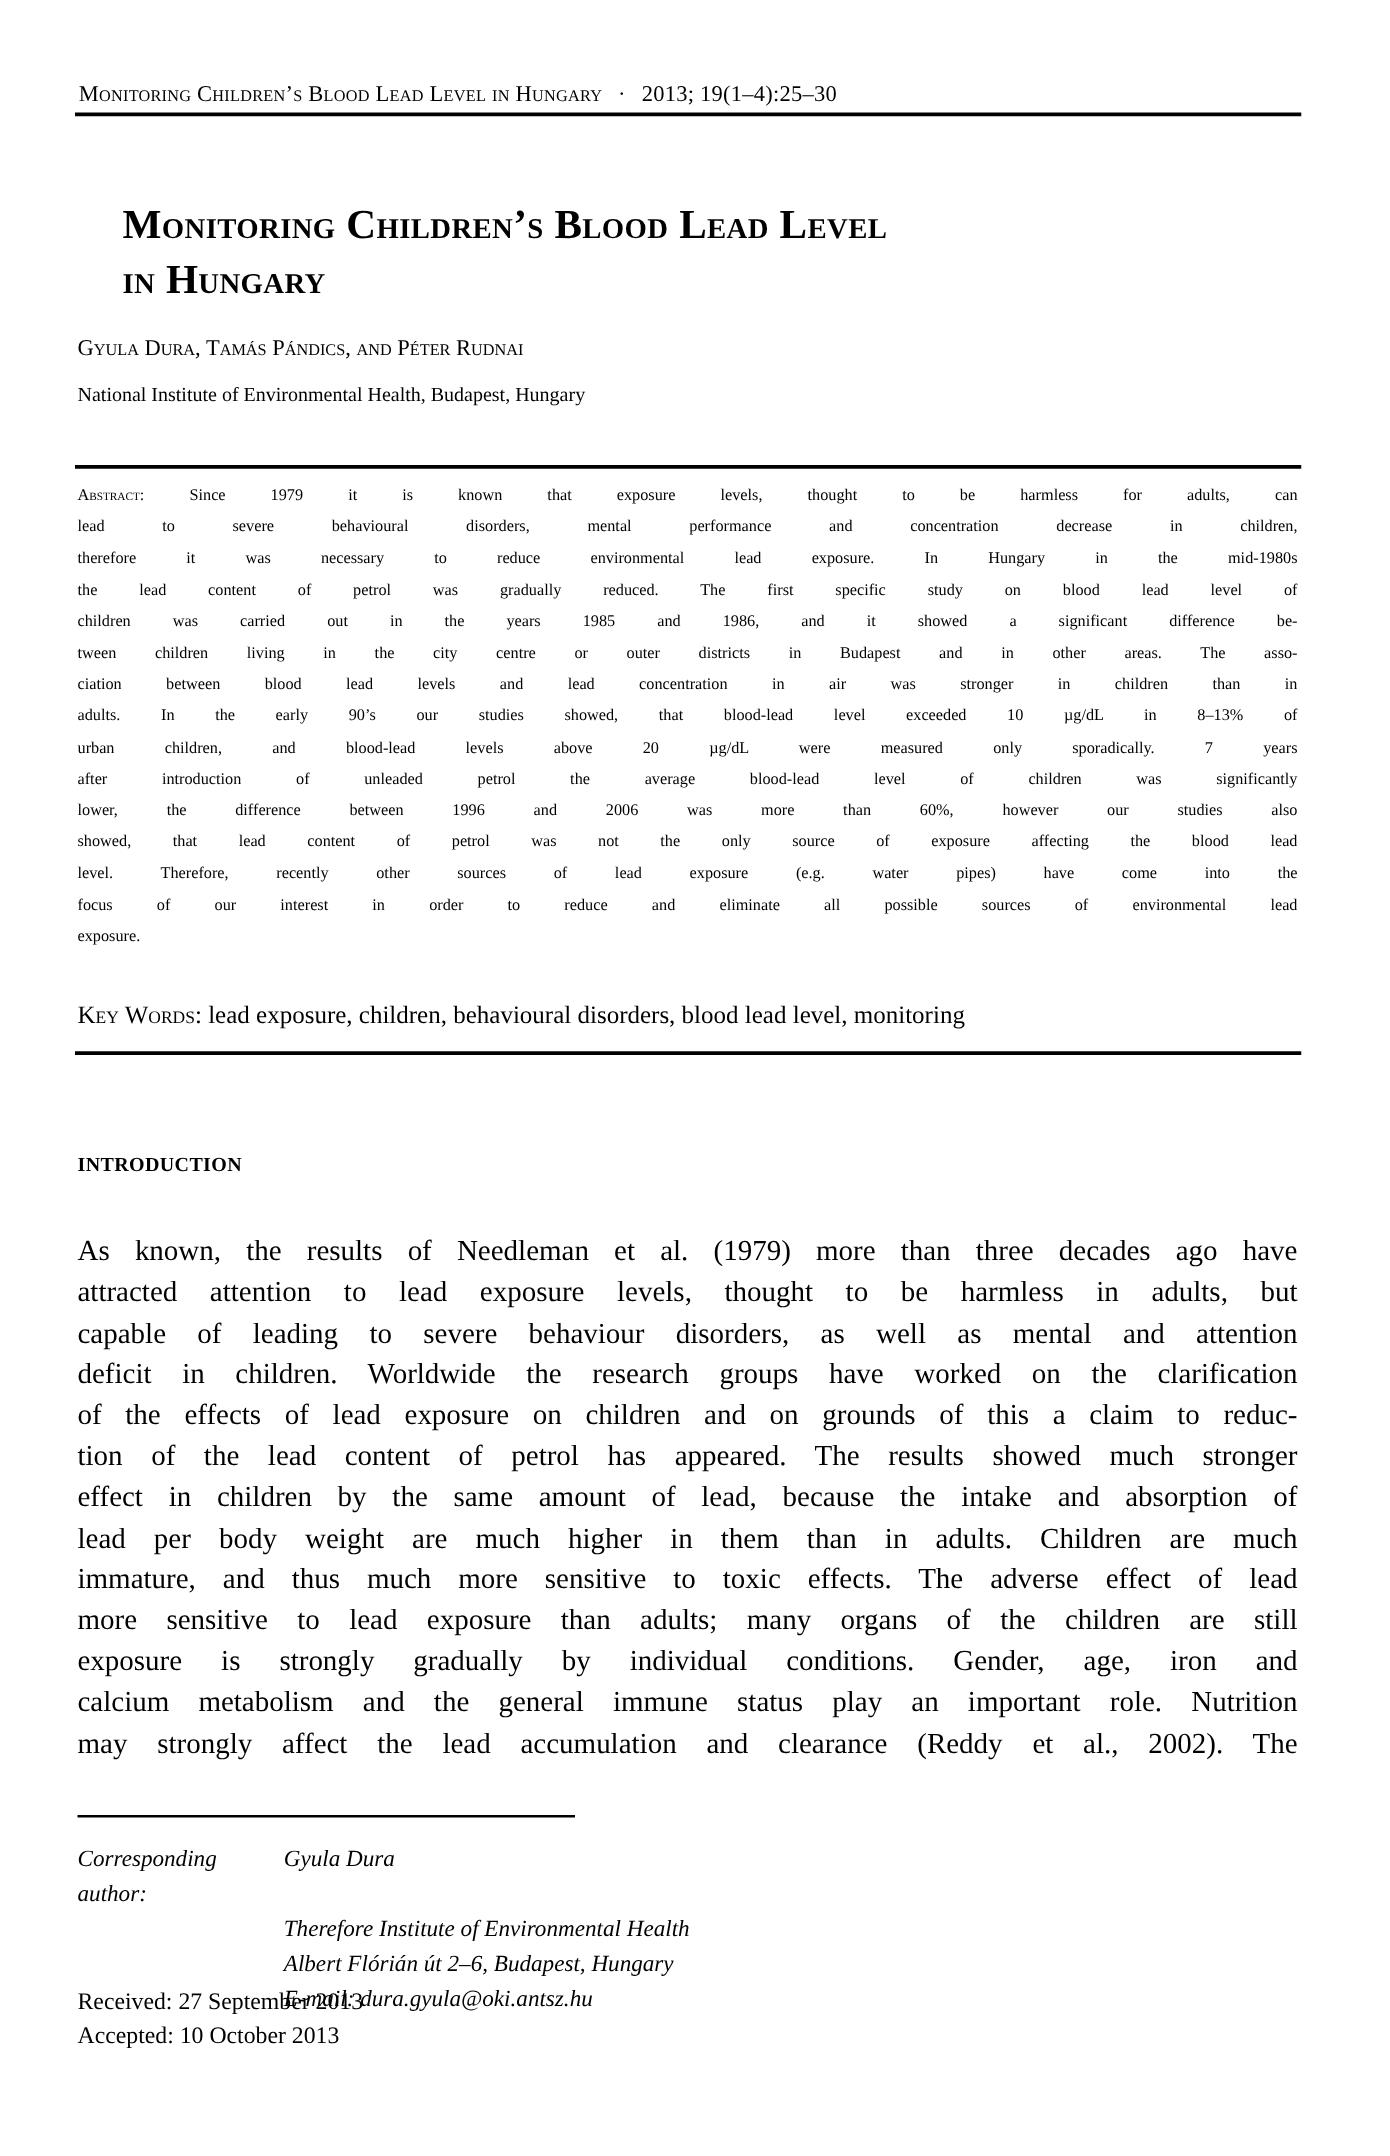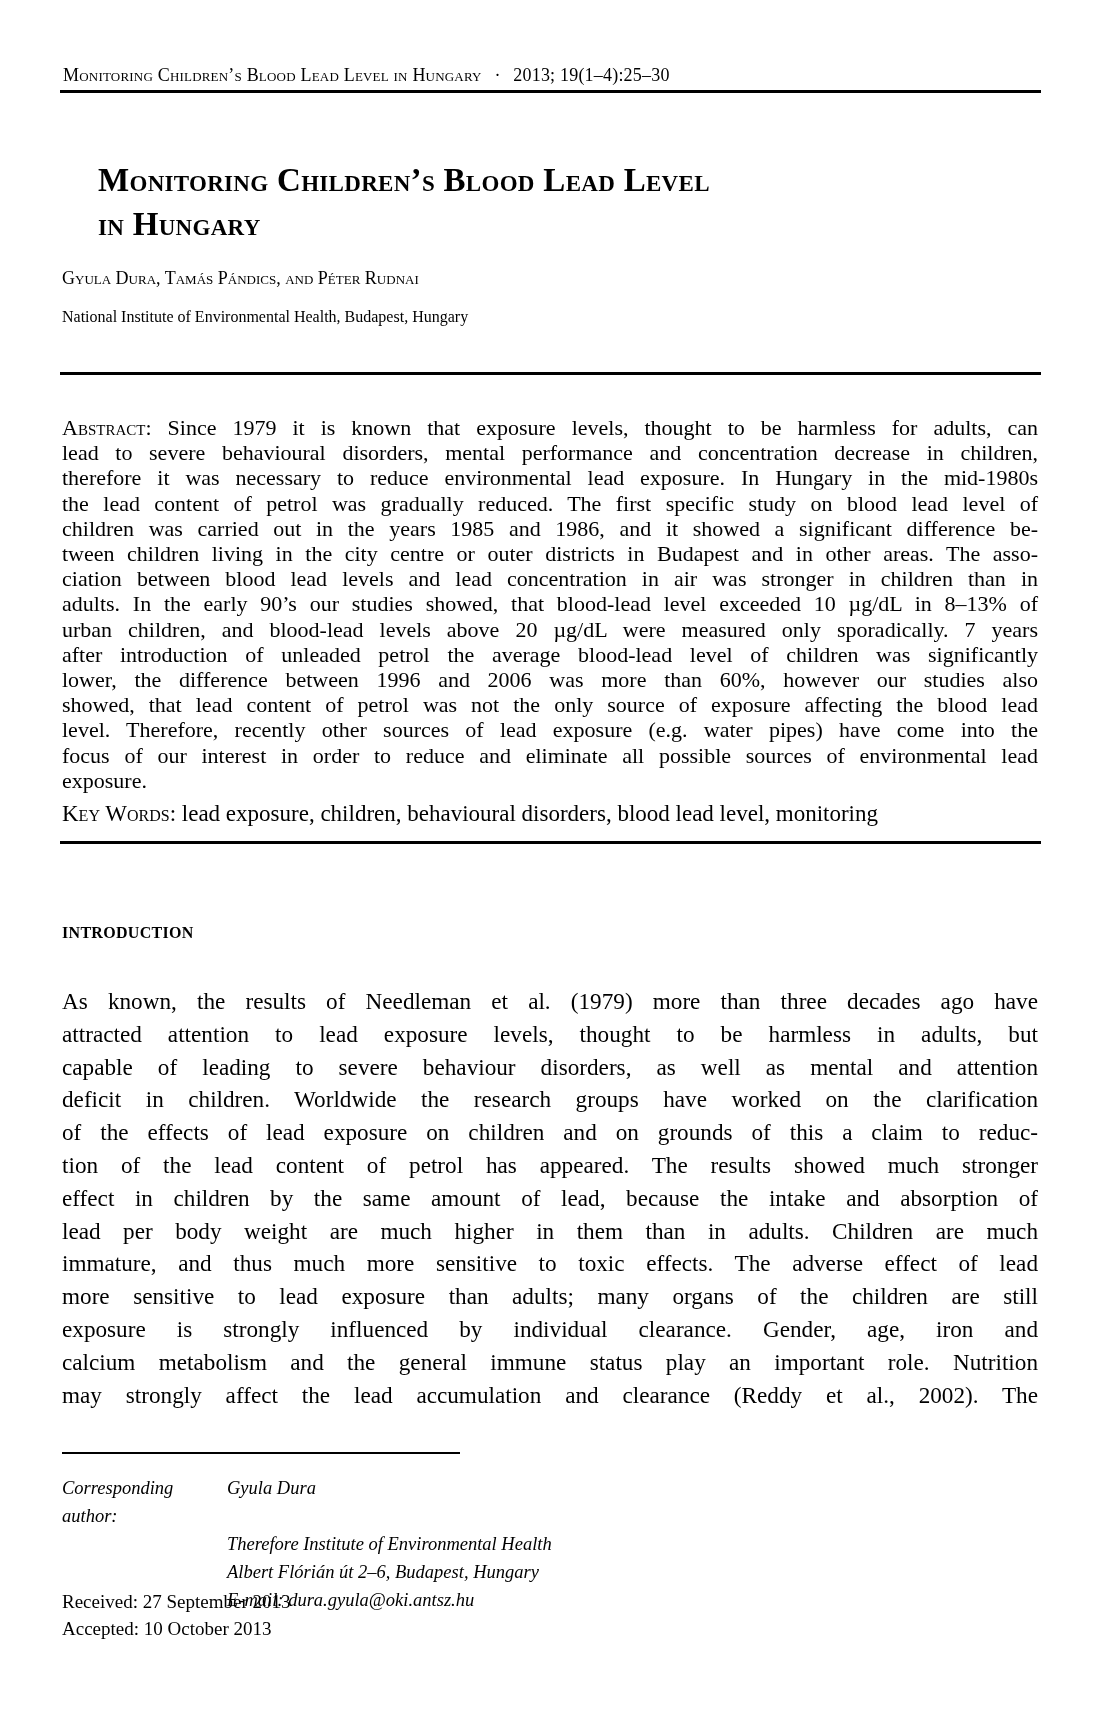--- a/index.html
+++ b/index.html
@@ -4,23 +4,23 @@
 <style>
   html, body { margin:0; padding:0; background:#ffffff; }
   body { width:1112px; height:1725px; position:relative; overflow:hidden; color:#000; font-family:"Liberation Serif", serif; }
   .page { position:absolute; left:0; top:0; width:1112px; height:1225px; }
   .running-head { position:absolute; left:63px; top:65px; font-size:18px; letter-spacing:0.2px; white-space:nowrap; }
   .sc { font-variant:small-caps; }
   .rule-thick { position:absolute; left:60px; width:981px; height:3px; background:#000; }
   .title { position:absolute; left:62px; top:158px; width:900px; font-size:33px; font-weight:bold; line-height:44px; font-variant:small-caps; letter-spacing:0.3px;margin-left:36px; }
   .authors { position:absolute; left:62px; top:268px; font-size:18px; font-variant:small-caps; white-space:nowrap; }
   .affil { position:absolute; left:62px; top:308px; font-size:16px; white-space:nowrap; }
-  .abstract { position:absolute; left:62px; top:383px; width:976px; font-size:22px; line-height:25.2px; text-align:justify; hyphens:manual;margin-top:32px; }
+  .abstract { position:absolute; left:62px; top:383px; width:976px; font-size:13px; line-height:25.2px; text-align:justify; hyphens:manual; }
   .abstract .lbl { font-variant:small-caps; }
-  .keywords { position:absolute; left:62px; top:801px; width:976px; font-size:23px; white-space:nowrap; }
+  .keywords { position:absolute; left:62px; top:801px; width:976px; font-size:20px; white-space:nowrap; }
   .section-heading { position:absolute; left:62px; top:924px; font-size:16px; font-weight:bold; letter-spacing:0.3px; }
   .body-text { position:absolute; left:62px; top:985px; width:976px; font-size:23.2px; line-height:32.8px; text-align:justify; }
   .body-text .ln { display:block; text-align:justify; text-align-last:justify; white-space:nowrap; }
   .abstract .ln { display:block; text-align:justify; text-align-last:justify; white-space:nowrap; }
   .abstract .ln.last { text-align-last:left; }
   .fn-rule { position:absolute; left:62px; top:1452px; width:398px; height:2px; background:#000; }
   .corr { position:absolute; left:62px; top:1474px; font-size:18.5px; font-style:italic; line-height:28px; }
   .corr .row { display:flex; }
   .corr .k { width:165px; }
   .dates { position:absolute; left:62px; top:1588px; font-size:19px; line-height:27px; }
@@ -78,21 +78,21 @@
     <span class="ln">As known, the results of Needleman et al. (1979) more than three decades ago have</span>
     <span class="ln">attracted attention to lead exposure levels, thought to be harmless in adults, but</span>
     <span class="ln">capable of leading to severe behaviour disorders, as well as mental and attention</span>
     <span class="ln">deficit in children. Worldwide the research groups have worked on the clarification</span>
     <span class="ln">of the effects of lead exposure on children and on grounds of this a claim to reduc-</span>
     <span class="ln">tion of the lead content of petrol has appeared. The results showed much stronger</span>
     <span class="ln">effect in children by the same amount of lead, because the intake and absorption of</span>
     <span class="ln">lead per body weight are much higher in them than in adults. Children are much</span>
     <span class="ln">immature, and thus much more sensitive to toxic effects. The adverse effect of lead</span>
     <span class="ln">more sensitive to lead exposure than adults; many organs of the children are still</span>
-    <span class="ln">exposure is strongly influenced by individual clearance. Gender, age, iron and</span>
+    <span class="ln">exposure is strongly gradually by individual conditions. Gender, age, iron and</span>
     <span class="ln">calcium metabolism and the general immune status play an important role. Nutrition</span>
     <span class="ln">may strongly affect the lead accumulation and clearance (Reddy et al., 2002). The</span>
   </div>
 
   <div class="fn-rule"></div>
 
   <div class="corr">
     <div class="row">
         <span class="k">Corresponding author:</span>
         <span>Gyula Dura</span>

